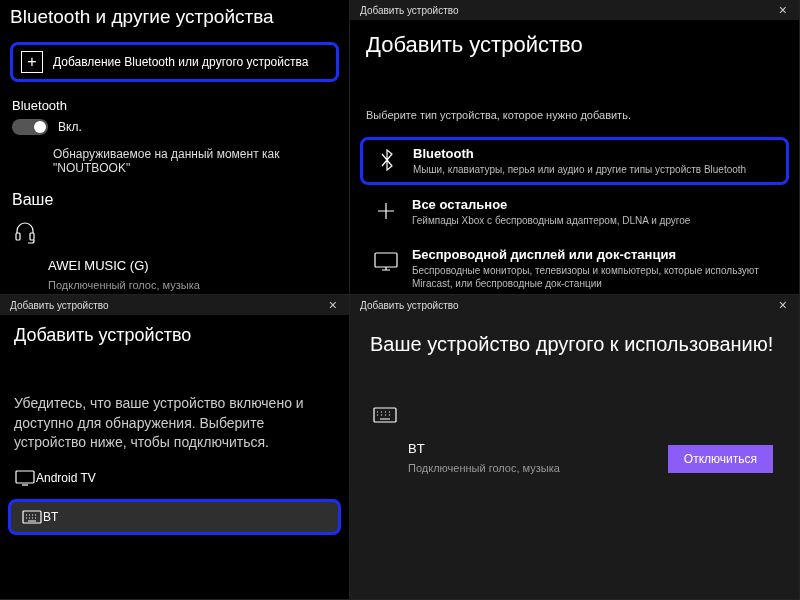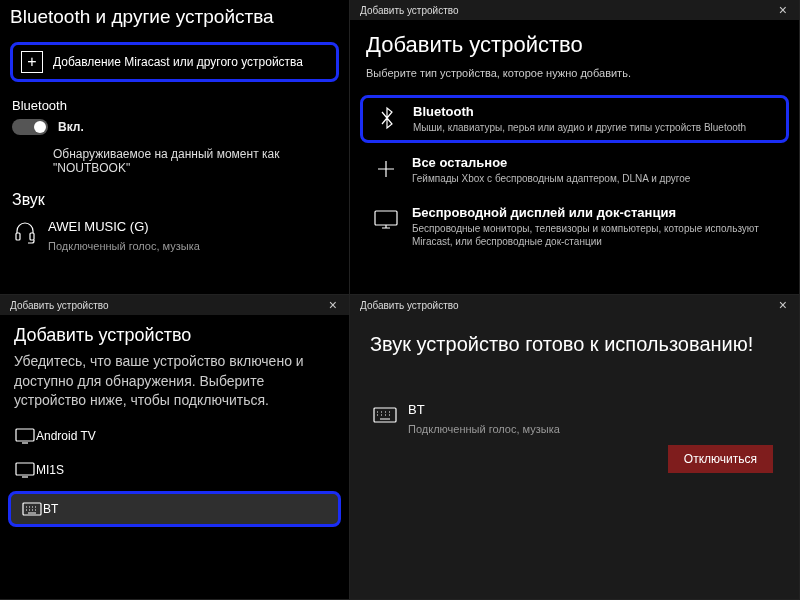--- a/index.html
+++ b/index.html
@@ -55,20 +55,21 @@
   .title-ready {
     font-size: 20px;
     font-weight: 300;
     padding: 18px 20px 6px 20px;
   }
   .subtext {
     font-size: 11px;
     color: #ccc;
     padding: 2px 16px 10px 16px;
     line-height: 1.4;
+    margin-top: 42px;
   }
   .hi {
     border: 3px solid #1a2df5;
     border-radius: 8px;
   }
   
   .a .title-big { padding: 6px 10px 10px 10px; }
   .add-btn {
     margin: 4px 10px 10px 10px;
     padding: 6px 8px;
@@ -102,21 +103,21 @@
     position: relative;
   }
   .toggle::after {
     content: "";
     position: absolute;
     right: 2px; top: 2px;
     width: 12px; height: 12px;
     background: #fff;
     border-radius: 50%;
   }
-  .small-t { font-size: 12px; color: #eee; font-weight: bold; }
+  .small-t { font-size: 12px; color: #eee; }
   .discover {
     font-size: 12px;
     padding: 2px 12px 10px 12px;
     color: #ddd;
     margin-left: 41px;
   }
   .sound-h {
     font-size: 16px;
     padding: 6px 12px 6px 12px;
   }
@@ -125,21 +126,21 @@
     gap: 10px;
     padding: 4px 12px;
     align-items: flex-start;
   }
   .dev-row .icon {
     width: 26px; height: 26px;
     display: flex; align-items: center; justify-content: center;
     color: #ccc;
     flex-shrink: 0;
   }
-  .dev-row .txt .name { font-size: 13px; }
+  .dev-row .txt .name { font-size: 13px; margin-top: 39px; }
   .dev-row .txt .sub { font-size: 11px; color: #999; margin-top: 6px; }
   
   .opt {
     display: flex;
     gap: 12px;
     padding: 8px 12px;
     margin: 4px 10px;
     align-items: flex-start;
     cursor: pointer;
   }
@@ -171,47 +172,47 @@
   .li.sel {
     background: #2f2f2f;
     margin: 4px 8px;
     padding: 6px 10px;
   }
   .d .dev-row { padding: 10px 22px; }
   .disc-btn {
     position: absolute;
     right: 26px;
     top: 150px;
-    background: #7f1d1d;
+    background: #8b5cf6;
     border: none;
     color: #fff;
     padding: 7px 16px;
     font-size: 12px;
     cursor: pointer;
   }
   svg { stroke: #fff; fill: none; stroke-width: 1.2; }
 </style>
 </head>
 <body>
 
 <div class="grid">
 
   <div class="panel a">
     <div class="title-big">Bluetooth и другие устройства</div>
     <div class="add-btn hi">
       <div class="plus-box">+</div>
-      <span>Добавление Miracast или другого устройства</span>
+      <span>Добавление Bluetooth или другого устройства</span>
     </div>
     <div class="section-label">Bluetooth</div>
     <div class="toggle-row">
       <div class="toggle"></div>
       <span class="small-t">Вкл.</span>
     </div>
     <div class="discover">Обнаруживаемое на данный момент как "NOUTBOOK"</div>
-    <div class="sound-h">Звук</div>
+    <div class="sound-h">Ваше</div>
     <div class="dev-row">
       <div class="icon">
         <svg width="24" height="24" viewBox="0 0 24 24">
             <path d="M4 13v-2a8 8 0 0 1 16 0v2"></path>
             <rect x="3" y="13" width="4" height="7" rx="1"></rect>
             <rect x="17" y="13" width="4" height="7" rx="1"></rect>
             <path d="M21 20v1a2 2 0 0 1-2 2h-4"></path>
           </svg>
       </div>
       <div class="txt">
@@ -278,47 +279,38 @@
     <div class="li">
       <div class="licon">
         <svg width="20" height="16" viewBox="0 0 20 16">
             <rect x="1" y="1" width="18" height="12" rx="1"></rect>
             <path d="M7 15h6"></path>
           </svg>
       </div>
       <span>Android TV</span>
     </div>
 
-    <div class="li">
-      <div class="licon">
-        <svg width="20" height="16" viewBox="0 0 20 16">
-            <rect x="1" y="1" width="18" height="12" rx="1"></rect>
-            <path d="M7 15h6"></path>
-          </svg>
-      </div>
-      <span>MI1S</span>
-    </div>
 
     <div class="li sel hi">
       <div class="licon">
         <svg width="20" height="14" viewBox="0 0 20 14">
             <rect x="1" y="1" width="18" height="12" rx="1"></rect>
             <path d="M4 5h1M7 5h1M10 5h1M13 5h1M16 5h0M4 8h1M7 8h1M10 8h1M13 8h1M6 11h8"></path>
           </svg>
       </div>
       <span>BT</span>
     </div>
   </div>
 
   <div class="panel d">
     <div class="dlg-header">
       <span>Добавить устройство</span>
       <span class="x">×</span>
     </div>
-    <div class="title-ready">Звук устройство готово к использованию!</div>
+    <div class="title-ready">Ваше устройство другого к использованию!</div>
 
     <div class="dev-row" style="margin-top:30px;">
       <div class="icon">
         <svg width="24" height="16" viewBox="0 0 24 16">
             <rect x="1" y="1" width="22" height="14" rx="1"></rect>
             <path d="M4 5h1M8 5h1M12 5h1M16 5h1M20 5h0M4 8h1M8 8h1M12 8h1M16 8h1M7 12h10"></path>
           </svg>
       </div>
       <div class="txt">
         <div class="name">BT</div>

